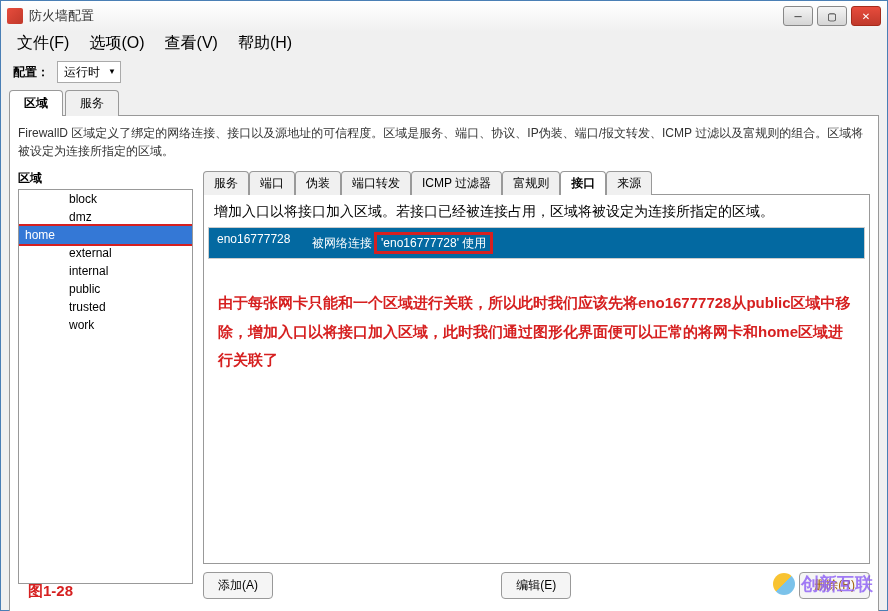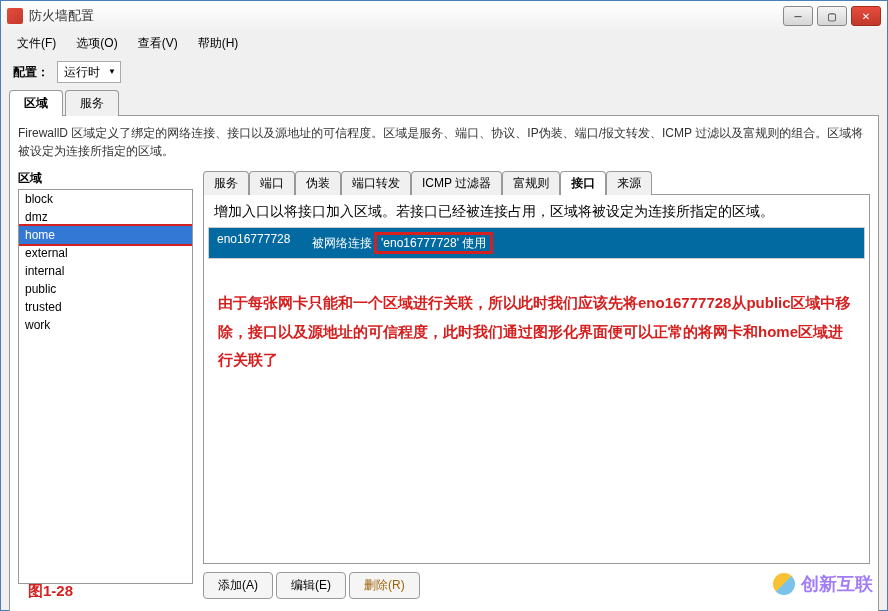--- a/index.html
+++ b/index.html
@@ -8,21 +8,21 @@
     .window { width: 888px; height: 611px; border: 1px solid #4a7fb5; background: linear-gradient(to bottom, #fff, #f0f0f0 30px); }
     
     .titlebar { height: 30px; display: flex; align-items: center; padding: 0 6px; justify-content: space-between; }
     .titlebar-left { display: flex; align-items: center; gap: 6px; }
     .app-icon { width: 16px; height: 16px; background: linear-gradient(135deg, #e74c3c, #c0392b); border-radius: 2px; position: relative; }
     .title-text { font-size: 13px; color: #333; }
     .window-controls { display: flex; gap: 4px; }
     .win-btn { width: 30px; height: 20px; border: 1px solid #888; border-radius: 3px; display: flex; align-items: center; justify-content: center; font-size: 10px; cursor: pointer; background: linear-gradient(to bottom, #f5f5f5, #d5d5d5); }
     .win-btn.close { background: linear-gradient(to bottom, #e74c3c, #c0392b); color: #fff; border-color: #a52a1a; }
     
-    .menubar { height: 24px; display: flex; align-items: center; gap: 4px; padding: 0 8px; background: #f0f0f0; font-size: 12px; }
+    .menubar { height: 24px; display: flex; align-items: center; gap: 4px; padding: 0 8px; background: #f0f0f0; font-size: 16px; }
     .menu-item { padding: 2px 8px; cursor: pointer; }
     
     .config-row { height: 34px; display: flex; align-items: center; gap: 8px; padding: 0 12px; font-size: 12px; font-weight: bold; }
     .config-select { border: 1px solid #aaa; padding: 2px 20px 2px 6px; font-size: 12px; height: 22px; background: #fff; position: relative; font-weight: normal; }
     .config-select::after { content: '▼'; position: absolute; right: 4px; font-size: 8px; top: 5px; }
     
     .main-area { padding: 0 8px; }
     
     .top-tabs { display: flex; position: relative; top: 1px; z-index: 2; }
     .top-tab { padding: 4px 14px; border: 1px solid #999; border-bottom: none; font-size: 12px; cursor: pointer; background: #f0f0f0; border-top-left-radius: 4px; border-top-right-radius: 4px; margin-right: 2px; }
@@ -30,21 +30,21 @@
     
     .content-box { border: 1px solid #999; padding: 8px; background: #fff; height: 500px; }
     
     .desc-text { font-size: 12px; color: #333; margin-bottom: 10px; line-height: 1.5; }
     
     .zone-row { display: flex; gap: 10px; height: 420px; }
     
     .zone-left { width: 175px; }
     .zone-label { font-size: 12px; font-weight: bold; margin-bottom: 2px; }
     .zone-list { border: 1px solid #999; height: 395px; overflow: hidden; position: relative; }
-    .zone-item { padding: 2px 6px; font-size: 12px; cursor: pointer; }
+    .zone-item { padding: 2px 6px; font-size: 12px; cursor: pointer; margin-left: 44px; }
     .zone-item.selected { background: #3478d6; color: #fff; }
     .zone-item.highlighted { border: 2px solid #d62020; margin: -2px; position: relative; z-index: 3; }
     
     .zone-right { flex: 1; }
     
     .sub-tabs { display: flex; position: relative; top: 1px; z-index: 2; }
     .sub-tab { padding: 3px 10px; border: 1px solid #999; border-bottom: none; font-size: 12px; cursor: pointer; background: #f0f0f0; border-top-left-radius: 4px; border-top-right-radius: 4px; margin-right: 0px; }
     .sub-tab.active { background: #fff; font-weight: bold; }
     
     .right-content { border: 1px solid #999; height: 370px; background: #fff; padding: 4px; }
@@ -54,21 +54,21 @@
     .iface-header { display: flex; background: linear-gradient(to bottom, #fff, #eee); font-size: 12px; }
     .iface-header > div { padding: 4px 8px; border-right: 1px solid #ddd; }
     .col-if { width: 95px; }
     .col-com { flex: 1; }
     .iface-row { display: flex; background: #0369a1; color: #fff; font-size: 12px; }
     .iface-row > div { padding: 4px 8px; }
     .red-box { border: 3px solid #d62020; margin-left: 2px; padding: 2px 4px; line-height: 1; }
     
     .annotation { color: #d62020; font-weight: bold; font-size: 15px; line-height: 1.9; padding: 30px 10px 10px 10px; }
     
-    .bottom-btns { display: flex; gap: 3px; margin-top: 8px; }
+    .bottom-btns { display: flex; gap: 3px; margin-top: 8px; justify-content: space-between; }
     .btn { border: 1px solid #999; border-radius: 4px; padding: 4px 14px; font-size: 12px; background: #f5f5f5; cursor: pointer; }
     .btn.disabled { color: #a16207; }
     
     .fig-label { position: absolute; bottom: 10px; left: 28px; color: #d62020; font-weight: bold; font-size: 15px; }
     
     .watermark { position: absolute; bottom: 15px; right: 15px; display: flex; align-items: center; gap: 6px; opacity: 0.8; }
     .wm-icon { width: 22px; height: 22px; border-radius: 50%; background: linear-gradient(135deg, #f7b500, #f7b500 50%, #5bb4e5 50%); position: relative; }
     .wm-text { font-size: 18px; font-weight: bold; color: #8b5cf6; }
   </style>
 </head>
@@ -137,21 +137,21 @@
             <div class="right-desc">增加入口以将接口加入区域。若接口已经被连接占用，区域将被设定为连接所指定的区域。</div>
             <div class="iface-table">
               <div class="iface-row">
                 <div class="col-if">eno16777728</div>
                 <div style="display:flex;align-items:center;">
                   <span>被网络连接</span>
                   <span class="red-box">'eno16777728' 使用</span>
                 </div>
               </div>
             </div>
-            <div class="annotation">由于每张网卡只能和一个区域进行关联，所以此时我们应该先将eno16777728从public区域中移除，接口以及源地址的可信程度，此时我们通过图形化界面便可以正常的将网卡和home区域进行关联了</div>
+            <div class="annotation">由于每张网卡只能和一个区域进行关联，所以此时我们应该先将eno16777728从public区域中移除，增加入口以将接口加入区域，此时我们通过图形化界面便可以正常的将网卡和home区域进行关联了</div>
           </div>
           <div class="bottom-btns">
             <div class="btn">添加(A)</div>
             <div class="btn">编辑(E)</div>
             <div class="btn disabled">删除(R)</div>
           </div>
         </div>
       </div>
     </div>
   </div>

